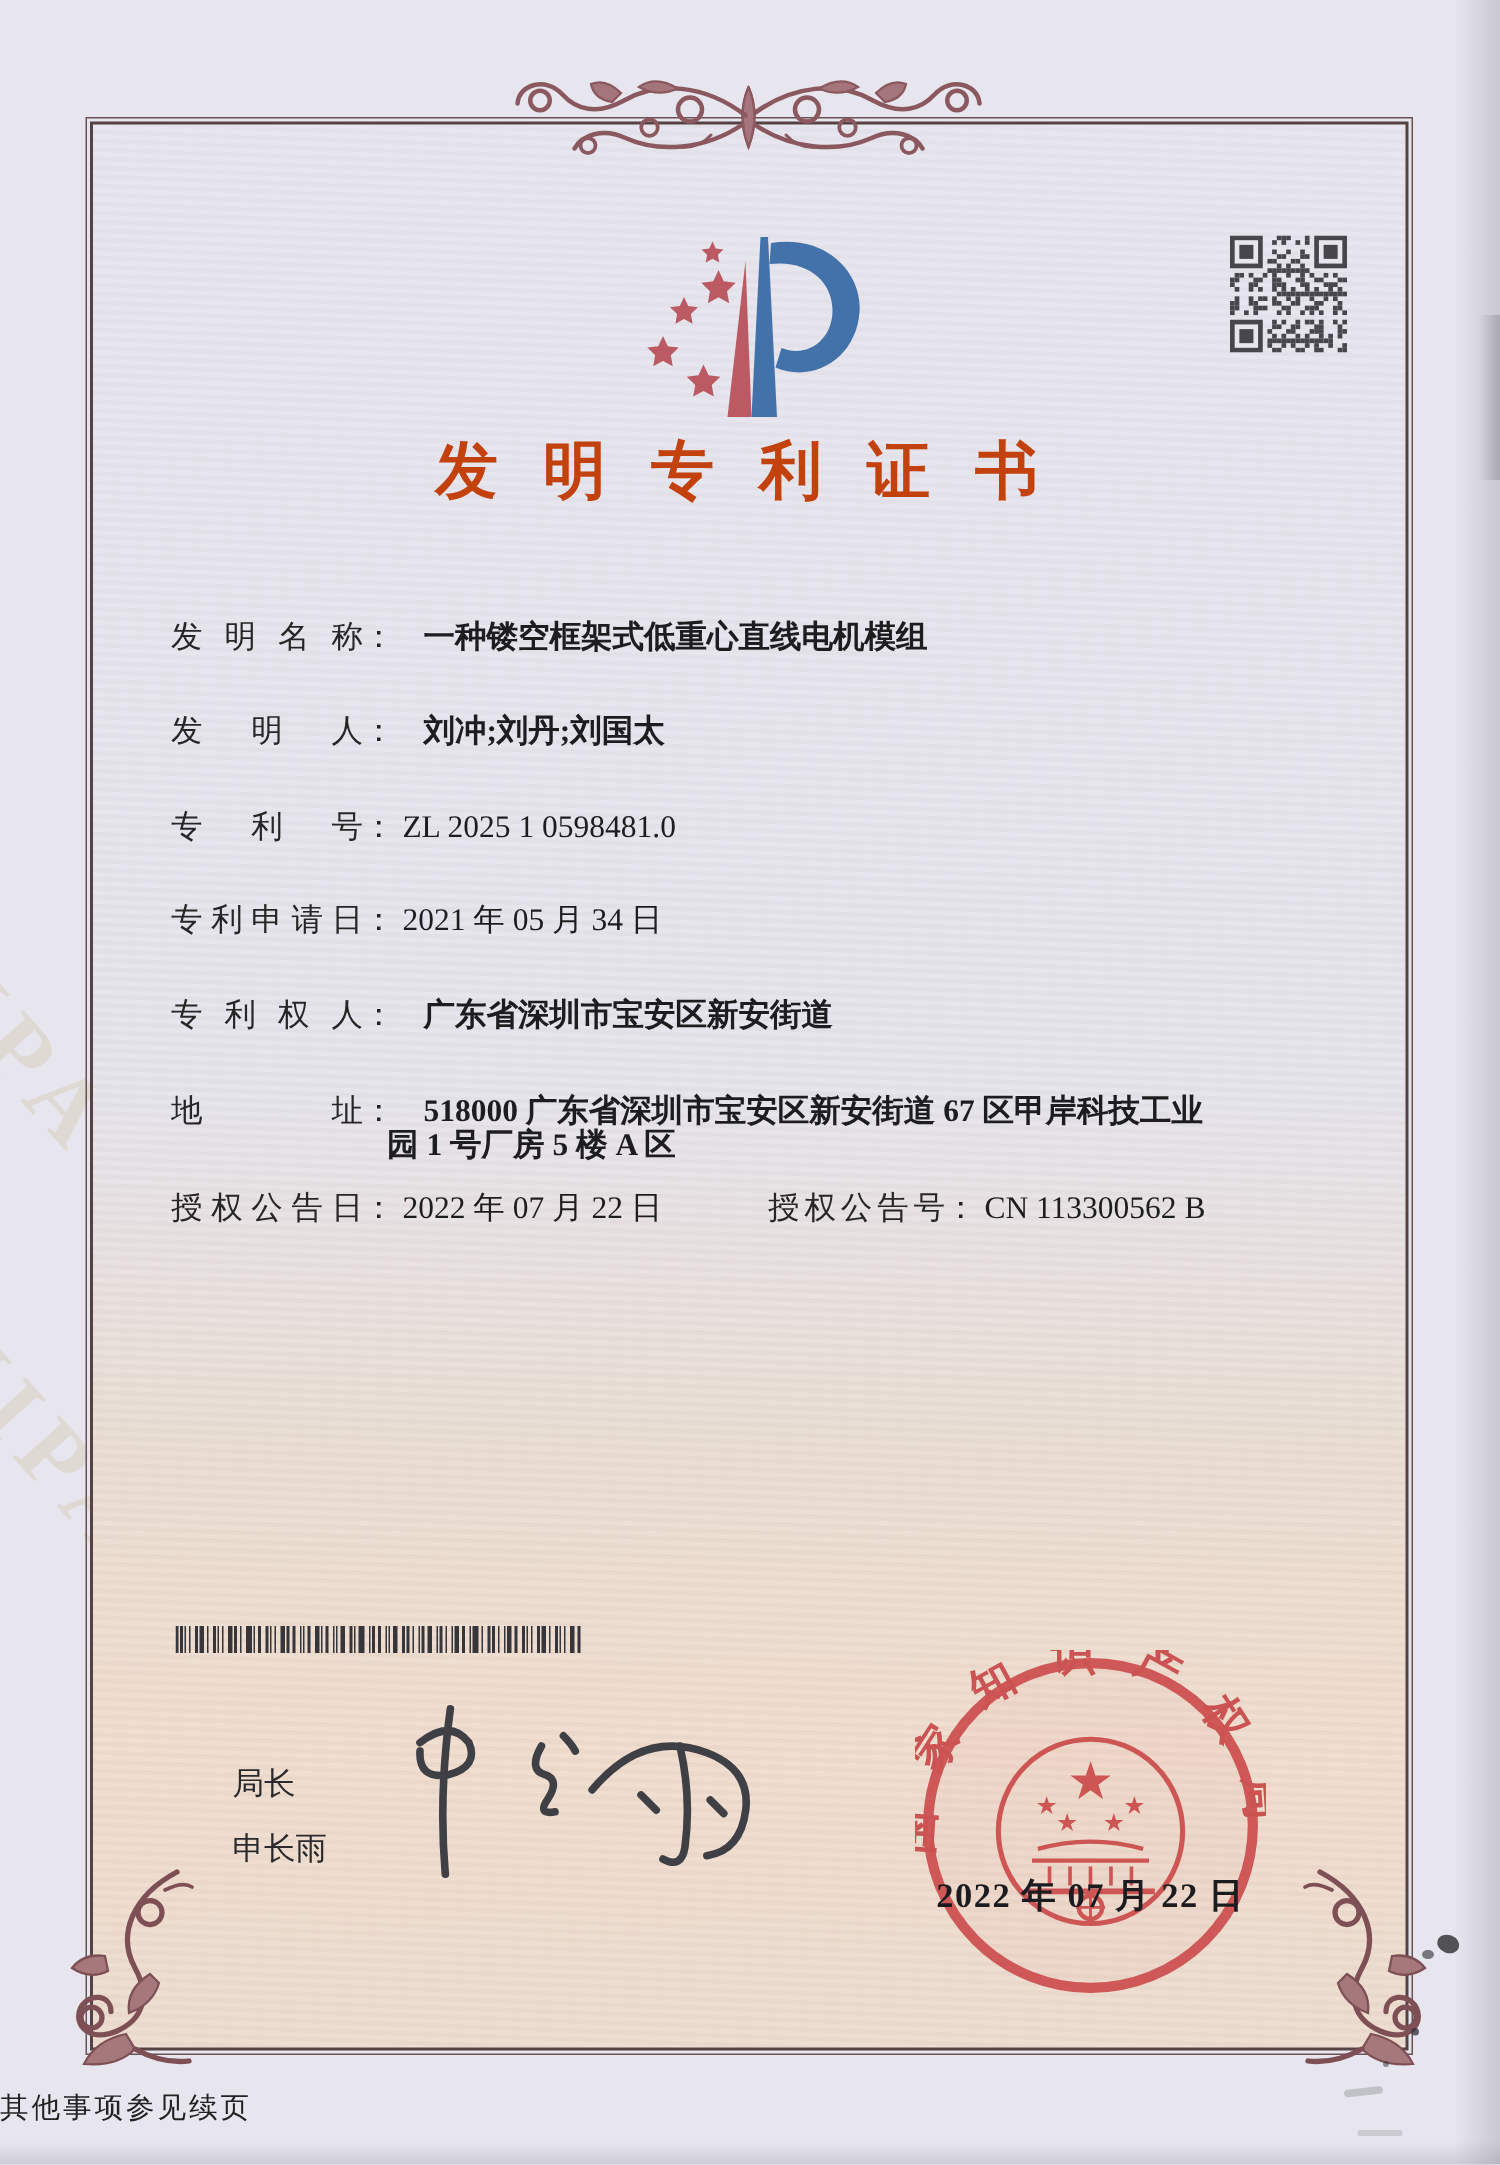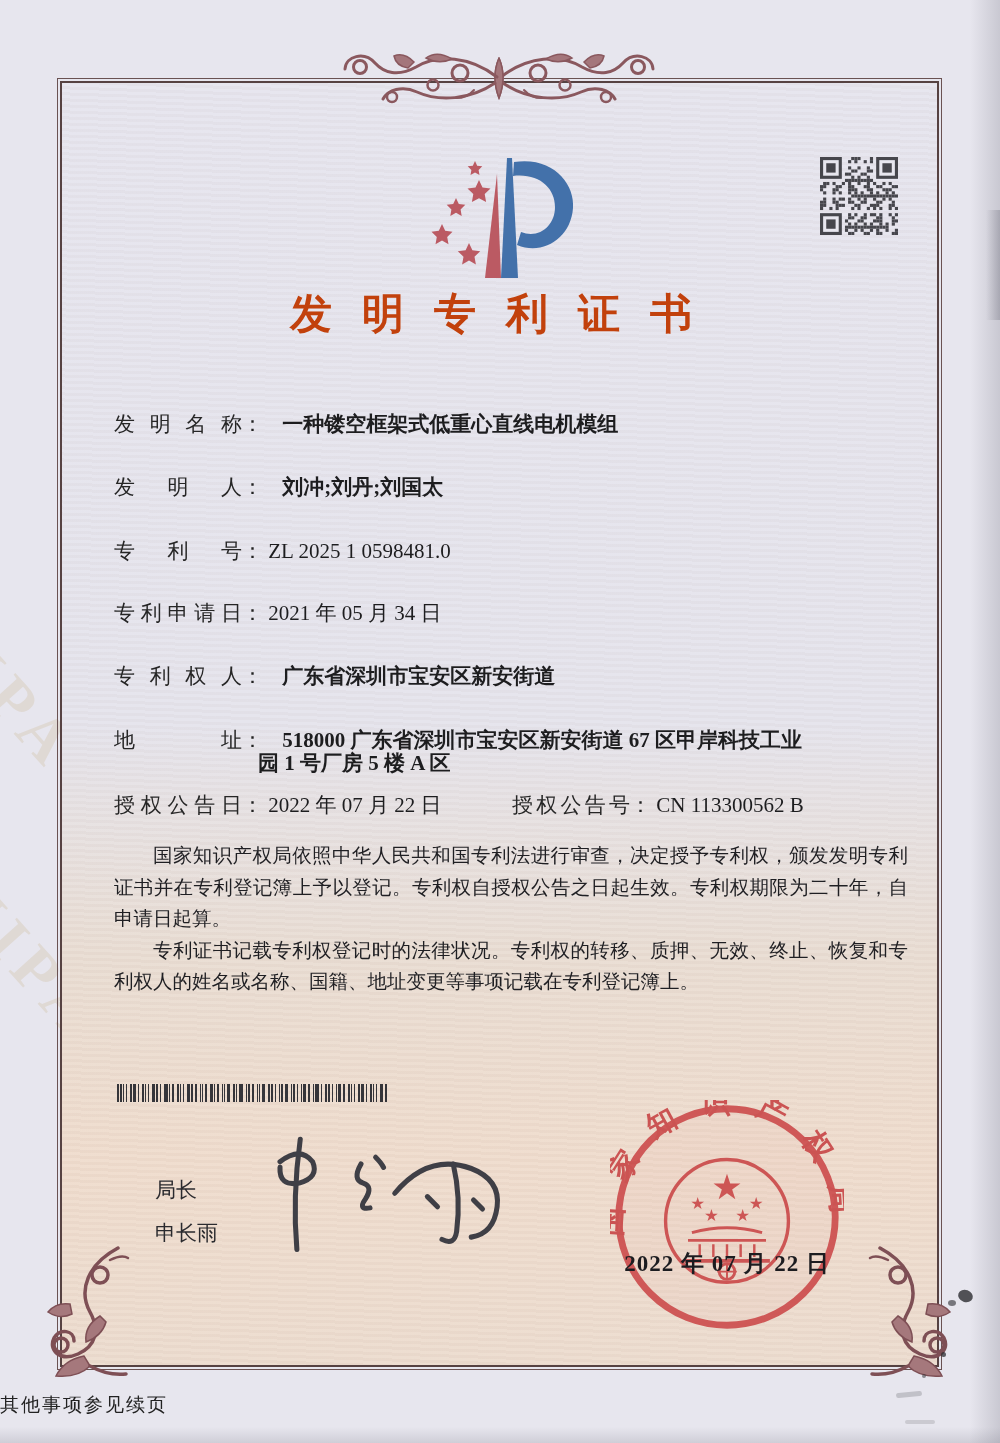--- a/index.html
+++ b/index.html
@@ -431,24 +431,20 @@
     <span class="jlabel-sm">
         <span>授</span>
         <span>权</span>
         <span>公</span>
         <span>告</span>
         <span>号</span>
       </span><span class="colon">：</span>
     <span class="val-num">CN 113300562 B</span>
   </div>
 
-  <div class="legal">
-    <p>国家知识产权局依照中华人民共和国专利法进行审查，决定授予专利权，颁发发明专利证书并在专利登记簿上予以登记。专利权自授权公告之日起生效。专利权期限为二十年，自申请日起算。</p>
-    <p>专利证书记载专利权登记时的法律状况。专利权的转移、质押、无效、终止、恢复和专利权人的姓名或名称、国籍、地址变更等事项记载在专利登记簿上。</p>
-  </div>
 
   <svg class="barcode" id="barcode" viewBox="0 0 272 18" preserveAspectRatio="none">
       <rect x="0" y="0" width="2" height="18" fill="#35353a"></rect>
       <rect x="3" y="0" width="2" height="18" fill="#35353a"></rect>
       <rect x="6" y="0" width="1" height="18" fill="#35353a"></rect>
       <rect x="9" y="0" width="1" height="18" fill="#35353a"></rect>
       <rect x="13" y="0" width="2" height="18" fill="#35353a"></rect>
       <rect x="16" y="0" width="3" height="18" fill="#35353a"></rect>
       <rect x="21" y="0" width="1" height="18" fill="#35353a"></rect>
       <rect x="25" y="0" width="2" height="18" fill="#35353a"></rect>

